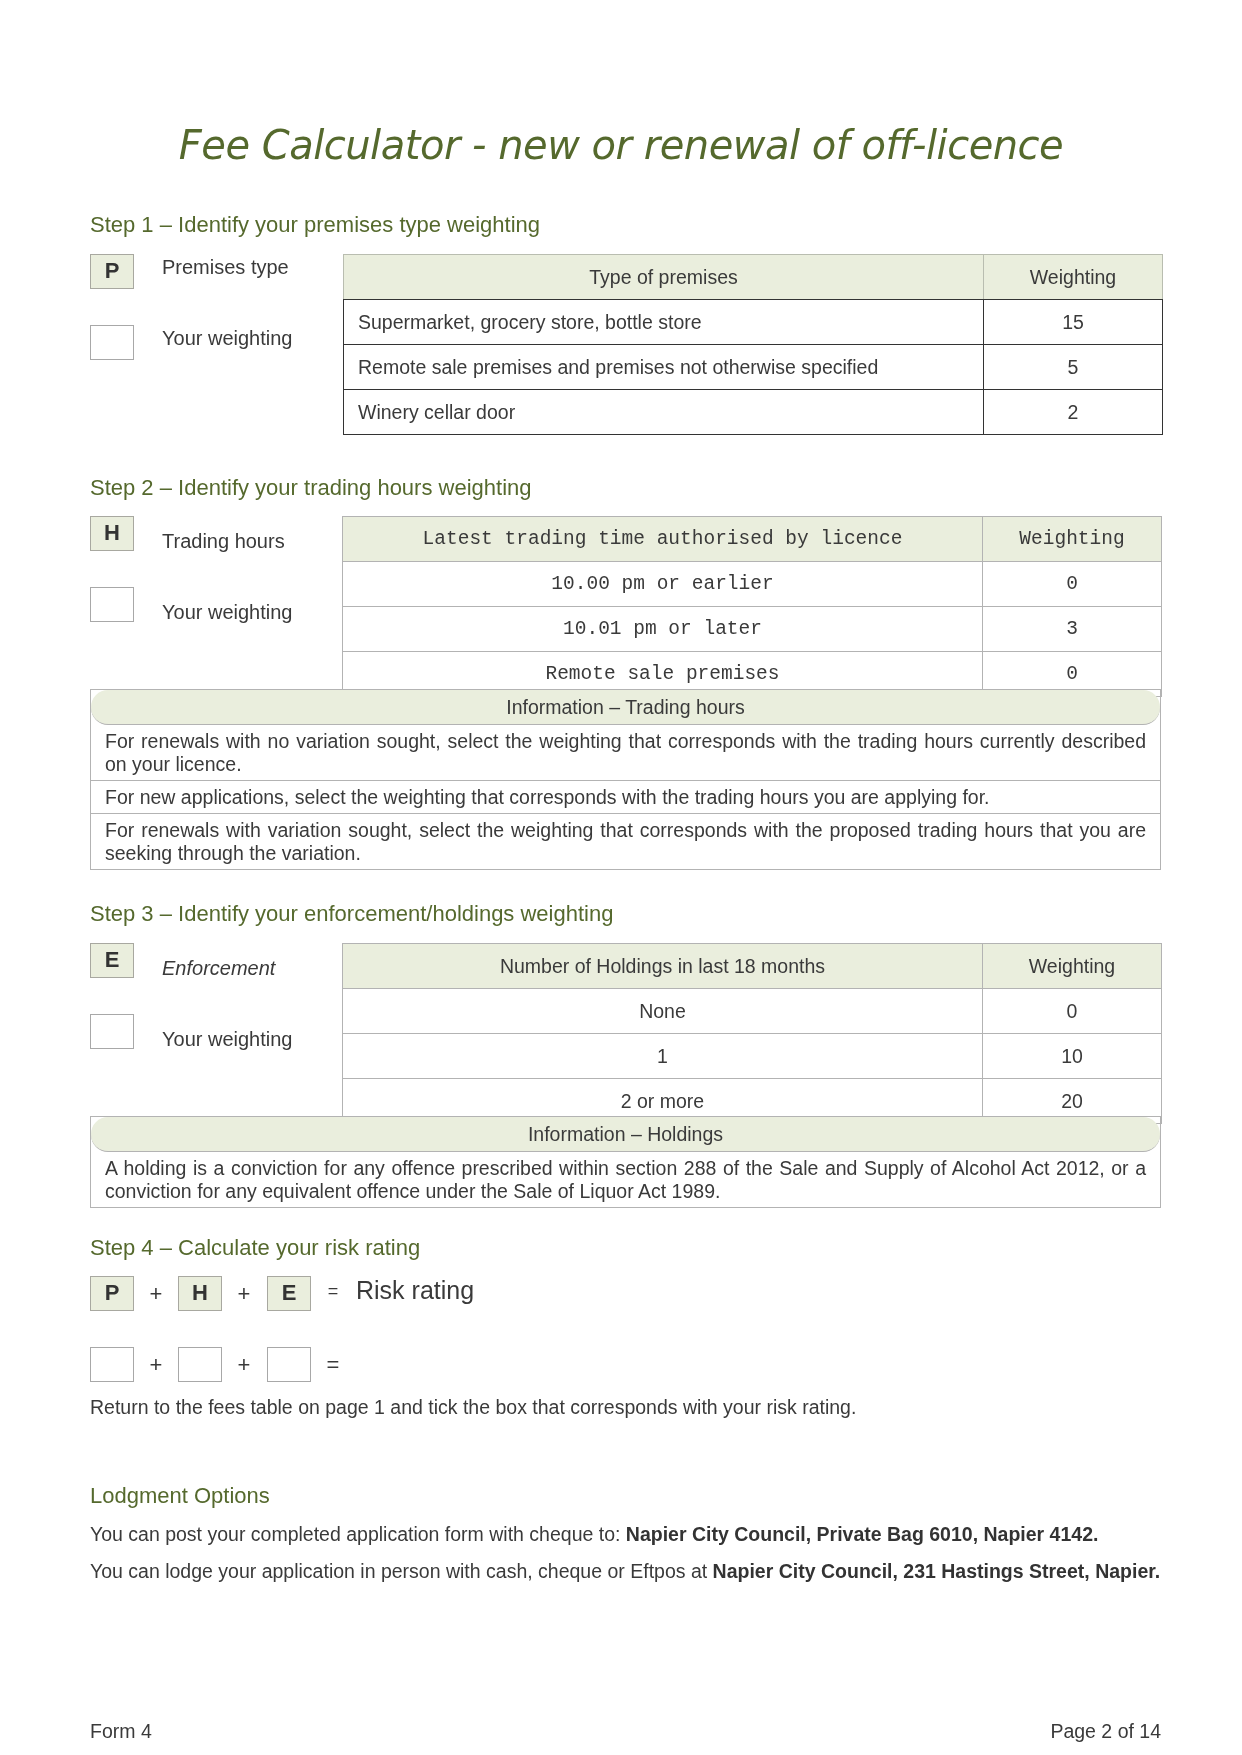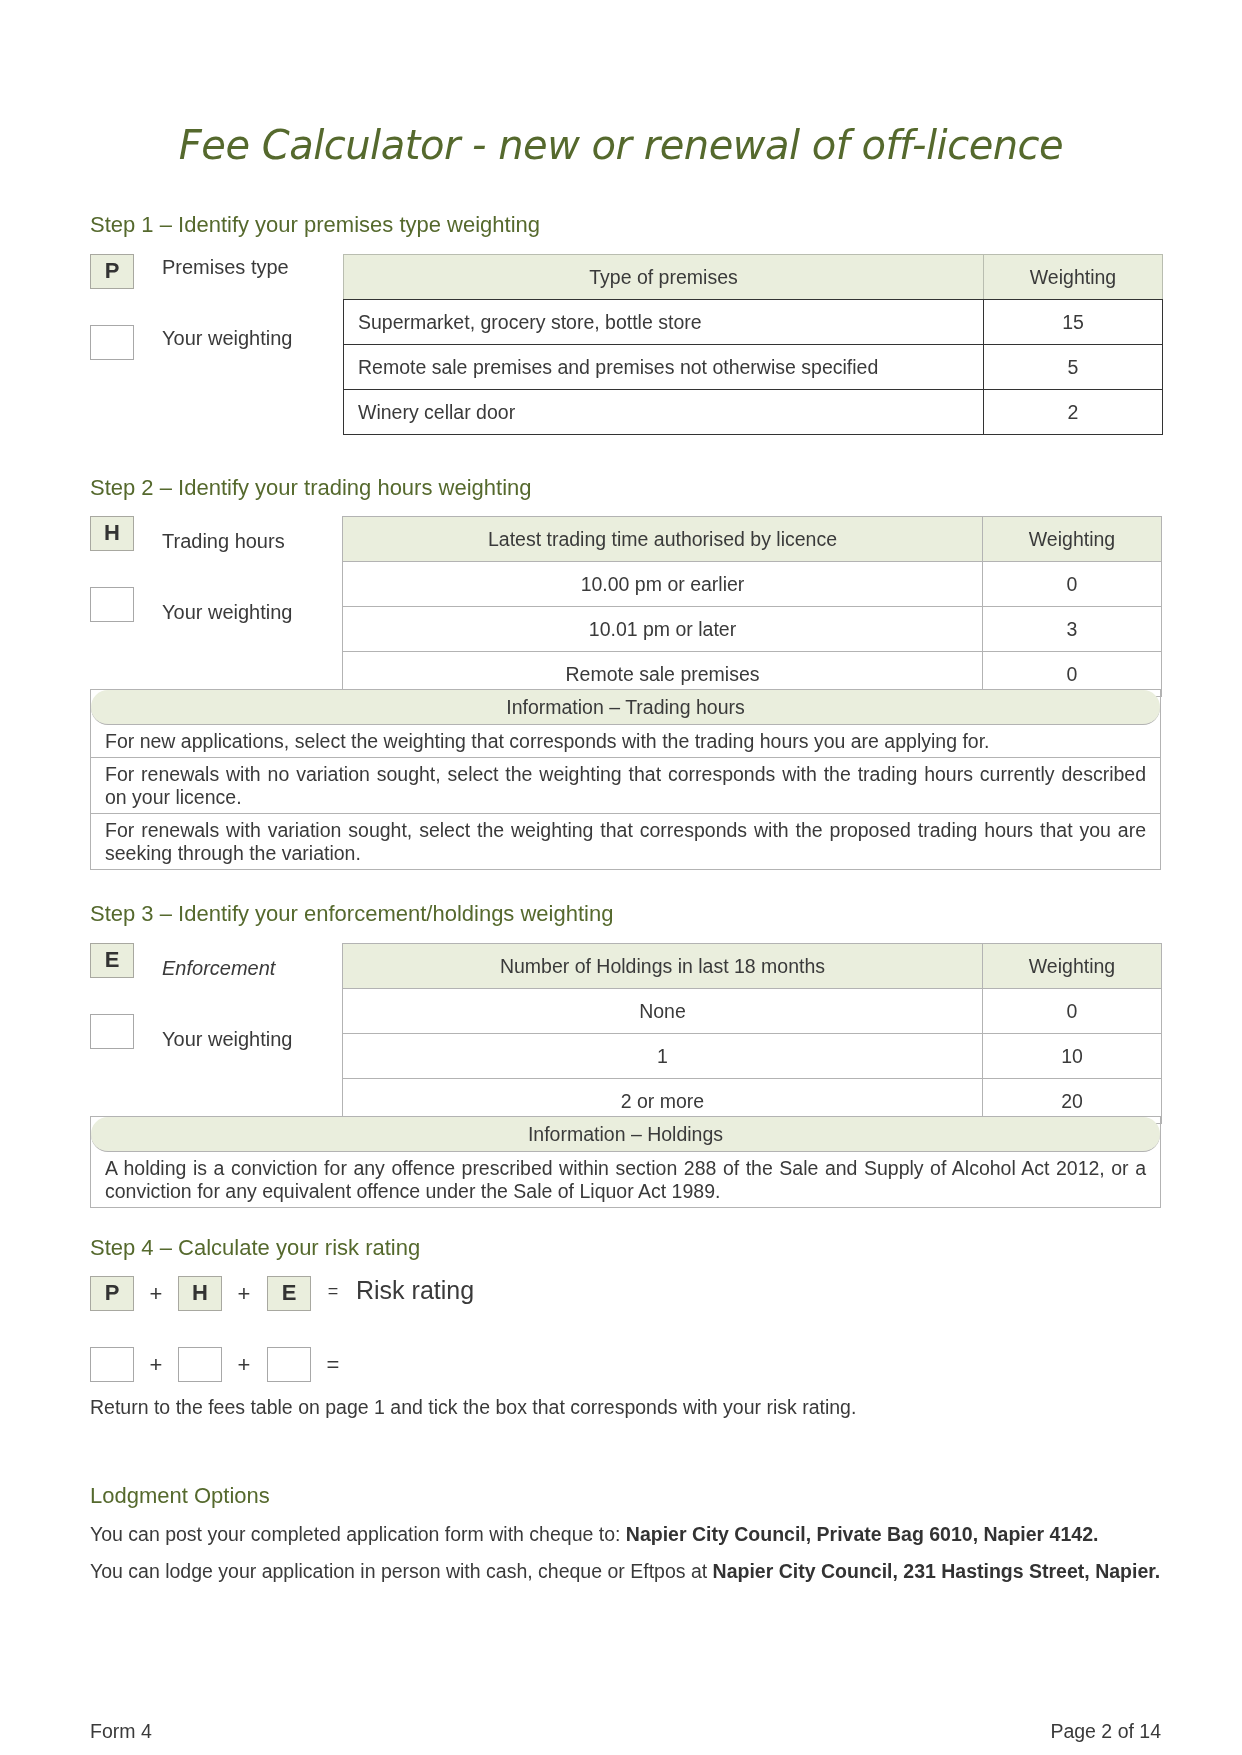--- a/index.html
+++ b/index.html
@@ -94,21 +94,21 @@
   </tr>
 </tbody>
   </table>
 
 <div class="abs step-heading" style="top:475px;">Step 2 – Identify your trading hours weighting</div>
 <div class="abs letter-box" style="left:90px; top:516px;">H</div>
 <div class="abs side-label" style="left:162px; top:530px;">Trading hours</div>
 <div class="abs empty-box" style="left:90px; top:587px;"></div>
 <div class="abs side-label" style="left:162px; top:601px;">Your weighting</div>
 
-<table class="wt light" style="left:342px; top:516px; width:819px;">
+<table class="wt light" style="left:342px; top:516px; width:819px;font-family:Liberation Mono, monospace;">
   <colgroup>
       <col style="width:640px">
       <col style="width:179px">
     </colgroup>
   <tbody>
       <tr>
     <th>Latest trading time authorised by licence</th>
     <th>Weighting</th>
   </tr>
   <tr>
@@ -121,22 +121,22 @@
   </tr>
   <tr>
     <td class="c">Remote sale premises</td>
     <td class="c">0</td>
   </tr>
 </tbody>
   </table>
 
 <div class="abs info" style="top:689px;">
   <div class="info-head">Information – Trading hours</div>
+  <div class="info-row">For renewals with no variation sought, select the weighting that corresponds with the trading hours currently described on your licence.</div>
   <div class="info-row">For new applications, select the weighting that corresponds with the trading hours you are applying for.</div>
-  <div class="info-row">For renewals with no variation sought, select the weighting that corresponds with the trading hours currently described on your licence.</div>
   <div class="info-row">For renewals with variation sought, select the weighting that corresponds with the proposed trading hours that you are seeking through the variation.</div>
 </div>
 
 <div class="abs step-heading" style="top:901px;">Step 3 – Identify your enforcement/holdings weighting</div>
 <div class="abs letter-box" style="left:90px; top:943px;">E</div>
 <div class="abs side-label" style="left:162px; top:957px;font-style:italic;">Enforcement</div>
 <div class="abs empty-box" style="left:90px; top:1014px;"></div>
 <div class="abs side-label" style="left:162px; top:1028px;">Your weighting</div>
 
 <table class="wt light" style="left:342px; top:943px; width:819px;">

